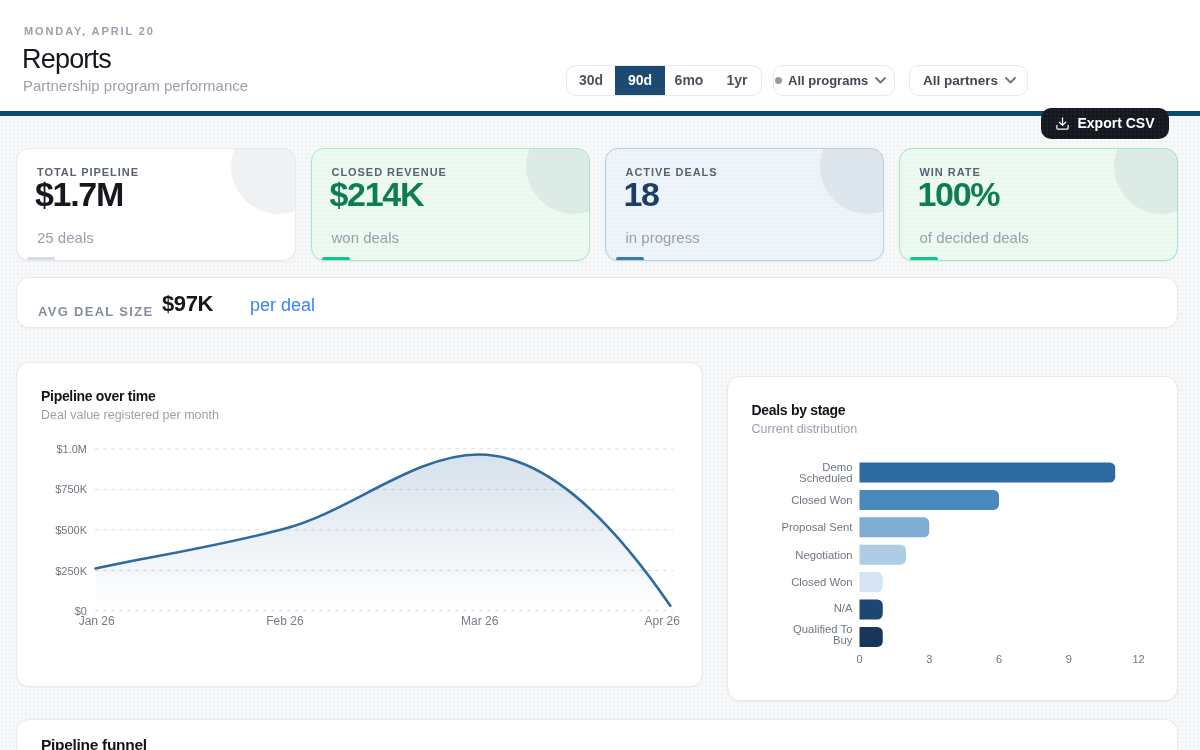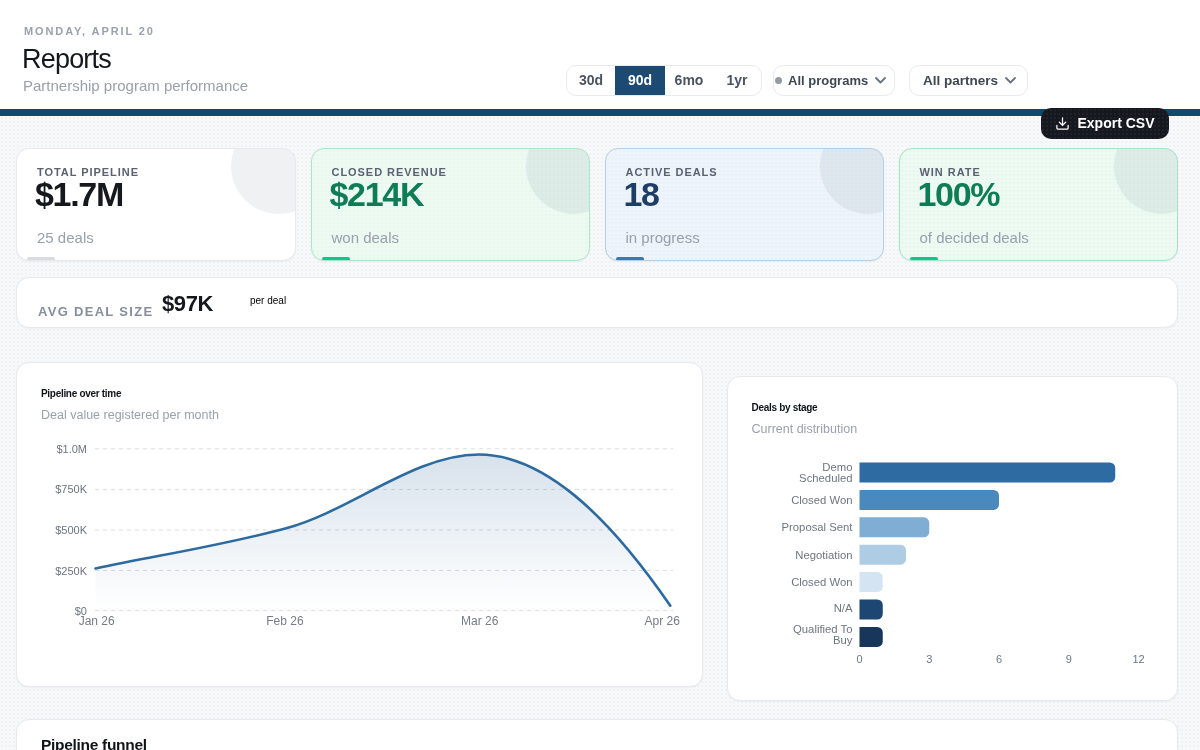--- a/index.html
+++ b/index.html
@@ -6,21 +6,21 @@
   html,body { width:1200px; height:750px; overflow:hidden; }
   body {
     font-family:"Liberation Sans", sans-serif;
     background:#f7f8f9;
     background-image: radial-gradient(circle, rgba(90,105,125,0.05) 0.6px, rgba(0,0,0,0) 1px);
     background-size: 4px 4px;
     position:relative;
   }
   .header {
     position:absolute; left:0; top:0; width:1200px; height:116px;
-    background:#ffffff; border-bottom:7px solid #0c4a6e;
+    background:#ffffff; border-bottom:5px solid #0c4a6e;
   }
   .date { position:absolute; left:24px; top:25px; font-size:11px; font-weight:700; letter-spacing:1.9px; color:#9aa0ac; }
   .h1 { position:absolute; left:22px; top:44.5px; font-size:27px; line-height:28px; font-weight:400; color:#14171c; letter-spacing:-0.8px; }
   .sub { position:absolute; left:23px; top:77px; font-size:15px; color:#9aa0ab; }
 
   .seg { position:absolute; left:566px; top:64.5px; height:31px; background:#fff; border:1px solid #e8eaee; border-radius:10px; display:flex; overflow:hidden; }
   .seg div { width:48px; height:29px; display:flex; align-items:center; justify-content:center; font-size:14px; font-weight:700; color:#4b5360; }
   .seg .on { background:#1d4a73; color:#fff; width:50px; }
   .pill { position:absolute; top:64.5px; height:31px; background:#fff; border:1px solid #e8eaee; border-radius:10px; display:flex; align-items:center; font-size:13.5px; font-weight:600; color:#3f4753; white-space:nowrap; }
   .pill.programs { left:773px; width:122px; padding-left:1px; font-size:13px; }
@@ -34,24 +34,24 @@
   .stat .circle { position:absolute; left:214px; top:-31px; width:96px; height:96px; border-radius:50%; background:rgba(100,116,139,0.10); }
   .stat .lab { position:absolute; left:20px; top:17px; font-size:11px; font-weight:700; letter-spacing:0.95px; color:#5a6271; }
   .stat .num { position:absolute; left:18px; top:28px; font-size:34px; line-height:34px; font-weight:700; letter-spacing:-1.3px; color:#15181d; }
   .stat .small { position:absolute; left:20px; top:80px; font-size:15px; color:#98a0ab; }
   .stat .accent { position:absolute; left:10px; bottom:-1px; width:28px; height:4px; border-radius:2px; }
   .tint { background-image: radial-gradient(circle, rgba(90,105,125,0.045) 0.6px, rgba(0,0,0,0) 1px); background-size:4px 4px; }
 
   .avg { left:16px; top:277px; width:1161.5px; height:50.5px; }
   .avg .lab { position:absolute; left:21px; top:26px; font-size:13px; font-weight:700; letter-spacing:1.3px; color:#868e9c; }
   .avg .num { position:absolute; left:145px; top:13px; font-size:22px; font-weight:700; letter-spacing:-0.4px; color:#14171c; }
-  .avg .per { position:absolute; left:233px; top:17px; font-size:10px; color:#000000; }
+  .avg .per { position:absolute; left:233px; top:17px; font-size:18px; color:#3b82f6; }
 
   .chart { top:362px; height:324.5px; }
-  .chart .t { position:absolute; left:24px; top:24.5px; font-size:10px; font-weight:700; color:#101419; letter-spacing:-0.3px; }
+  .chart .t { position:absolute; left:24px; top:24.5px; font-size:14px; font-weight:700; color:#101419; letter-spacing:-0.3px; }
   .chart .s { position:absolute; left:24px; top:45px; font-size:12.5px; color:#9aa1ad; }
   .funnel { left:16px; top:719px; width:1161.5px; height:100px; }
   .funnel .t { position:absolute; left:24px; top:15.5px; font-size:15.5px; font-weight:700; color:#101419; letter-spacing:-0.3px; }
 </style>
 </head>
 <body>
   <div class="header">
     <div class="date">MONDAY, APRIL 20</div>
     <div class="h1">Reports</div>
     <div class="sub">Partnership program performance</div>

